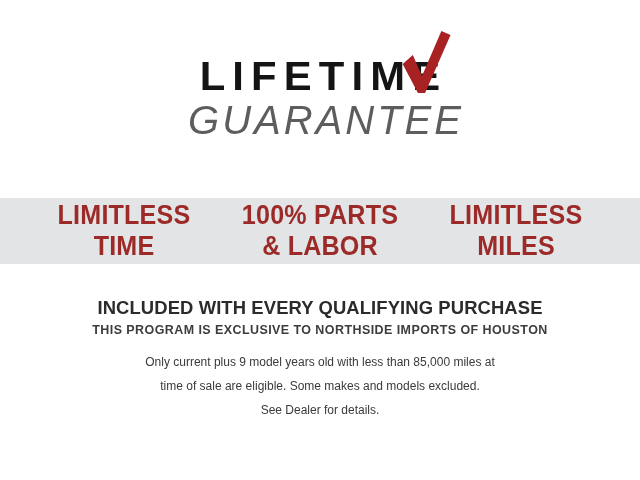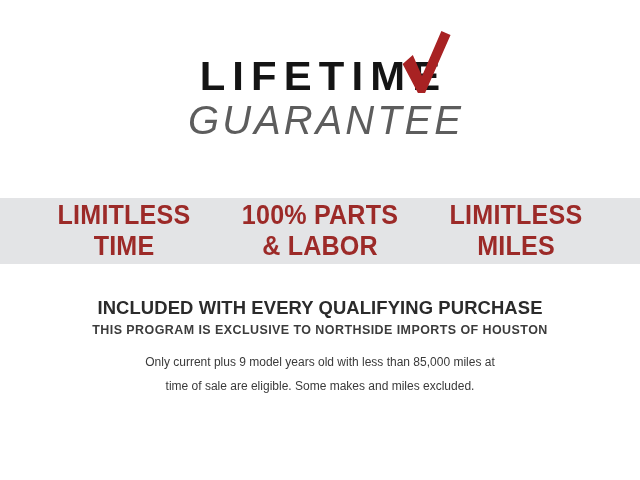--- a/index.html
+++ b/index.html
@@ -167,16 +167,17 @@
       <span>LIMITLESS</span>
       <span class="l2">MILES</span>
     </div>
   </div>
 
   <div class="headline">INCLUDED WITH EVERY QUALIFYING PURCHASE</div>
   <div class="subheadline">THIS PROGRAM IS EXCLUSIVE TO NORTHSIDE IMPORTS OF HOUSTON</div>
 
   <div class="fineprint">
     <span>Only current plus 9 model years old with less than 85,000 miles at</span>
-    <span>time of sale are eligible. Some makes and miles excluded.</span>
+    <span>time of sale are eligible. Some makes and models excluded.</span>
+    <span>See Dealer for details.</span>
   </div>
 
 </div>
 
 </body></html>

